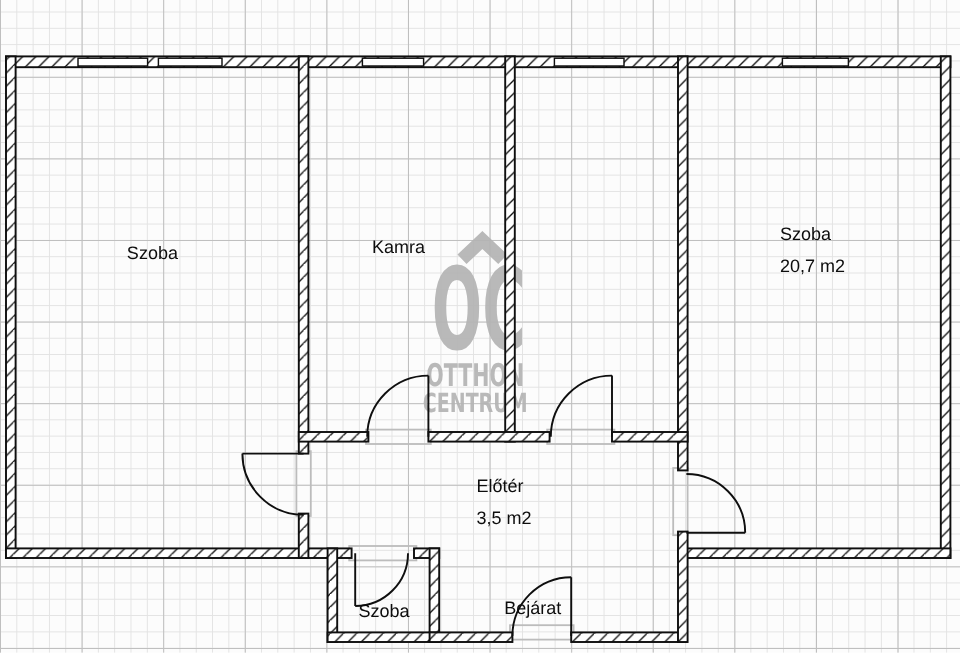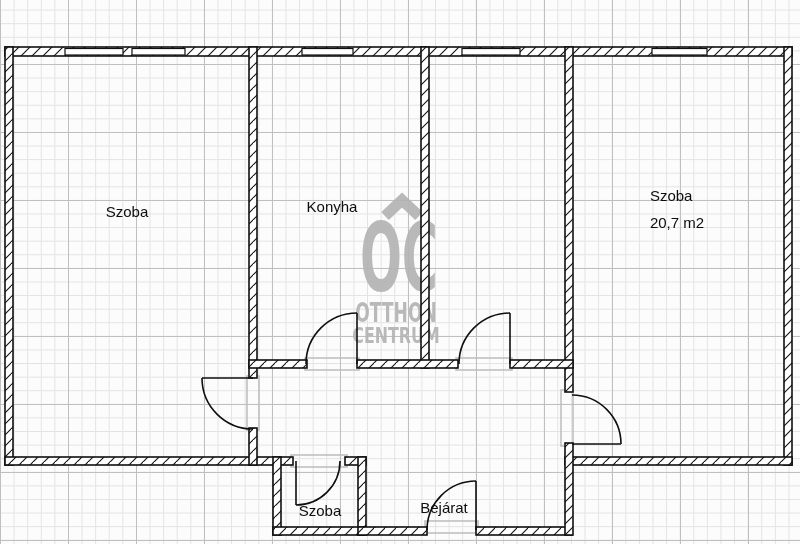--- a/index.html
+++ b/index.html
@@ -124,29 +124,33 @@
       </g>
     </g>
   </svg>
 
 
   <div class="room-label" style="left:127px;top:211px;">
     <span>Szoba</span>
   </div>
 
   <div class="room-label" style="left:332px;top:206px;">
-    <span>Konyha</span>
+    <span>Kamra</span>
   </div>
 
 
   <div class="room-label" style="left:677px;top:209px;">
     <span>Szoba</span>
     <span>20,7 m2</span>
   </div>
 
+  <div class="room-label" style="left:420px;top:419px;">
+    <span>Előtér</span>
+    <span>3,5 m2</span>
+  </div>
 
   <div class="room-label" style="left:320px;top:510px;">
     <span>Szoba</span>
   </div>
 
   <div class="room-label" style="left:444px;top:507px;">
     <span>Bejárat</span>
   </div>
 
 </div>

